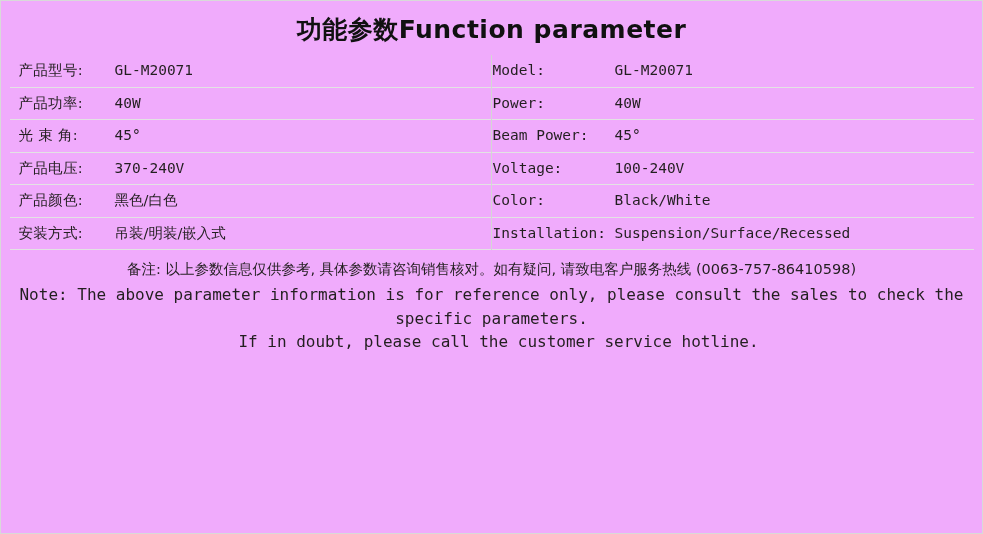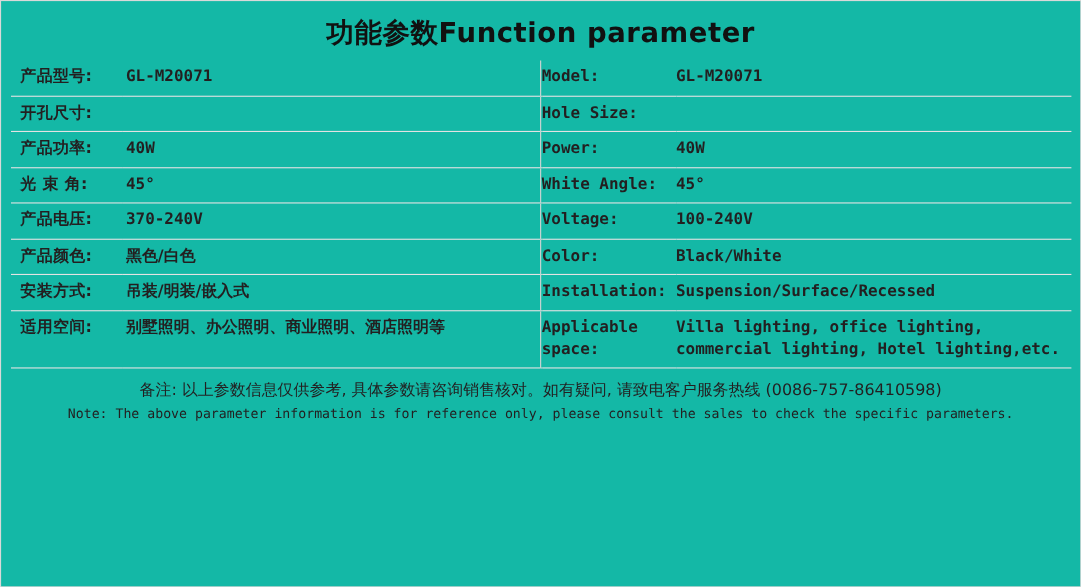--- a/index.html
+++ b/index.html
@@ -13,21 +13,21 @@
     font-family: "Liberation Sans", sans-serif;
     color: #231f20;
     overflow: hidden;
   }
   .page {
     position: relative;
     width: 983px;
     height: 534px;
     box-sizing: border-box;
     border: 1px solid #d9d9d9;
-    background: #14b8a6;
+    background: #f0abfc;
   }
   .title {
     text-align: center;
     font-family: "DejaVu Sans", sans-serif;
     font-size: 25px;
     font-weight: 700;
     letter-spacing: 0.5px;
     padding-top: 12px;
     padding-bottom: 9px;
     color: #111;
@@ -39,21 +39,20 @@
     table-layout: fixed;
   }
   .spec-table tr {
     border-bottom: 1px solid #e3e3e3;
   }
   .spec-table td {
     padding: 6px 0 6px 0;
     vertical-align: top;
     font-size: 14.5px;
     line-height: 1.35;
-    font-weight: bold;
   }
   .cn-label {
     width: 92px;
     padding-left: 9px !important;
     font-family: "DejaVu Sans", sans-serif;
     letter-spacing: 0.3px;
     white-space: nowrap;
   }
   .cn-value {
     width: 376px;
@@ -92,21 +91,21 @@
   .note-cn {
     text-align: center;
     font-family: "DejaVu Sans", sans-serif;
     font-size: 14.5px;
     padding: 4px 0 2px 0;
     color: #231f20;
   }
   .note-en {
     text-align: center;
     font-family: "DejaVu Sans Mono", monospace;
-    font-size: 12px;
+    font-size: 16px;
     line-height: 1.45;
     padding: 2px 6px 0 6px;
     color: #231f20;
   }
   .note-en .line2 {
     display: block;
     padding-left: 14px;
   }
 </style>
 </head>
@@ -121,42 +120,35 @@
 
       <tr>
         <td class="cn-label">产品型号:</td>
         <td class="cn-value">GL-M20071</td>
         <td class="divider-col"></td>
         <td class="en-label">Model:</td>
         <td class="en-value">GL-M20071</td>
       </tr>
 
 
-      <tr>
-        <td class="cn-label">开孔尺寸:</td>
-        <td class="cn-value"></td>
-        <td class="divider-col"></td>
-        <td class="en-label">Hole Size:</td>
-        <td class="en-value"></td>
-      </tr>
 
       <tr>
         <td class="cn-label">产品功率:</td>
         <td class="cn-value">40W</td>
         <td class="divider-col"></td>
         <td class="en-label">Power:</td>
         <td class="en-value">40W</td>
       </tr>
 
 
       <tr>
         <td class="cn-label">光 束 角:</td>
         <td class="cn-value">45°</td>
         <td class="divider-col"></td>
-        <td class="en-label">White Angle:</td>
+        <td class="en-label">Beam Power:</td>
         <td class="en-value">45°</td>
       </tr>
 
       <tr>
         <td class="cn-label">产品电压:</td>
         <td class="cn-value">370-240V</td>
         <td class="divider-col"></td>
         <td class="en-label">Voltage:</td>
         <td class="en-value">100-240V</td>
       </tr>
@@ -170,31 +162,25 @@
       </tr>
 
       <tr>
         <td class="cn-label">安装方式:</td>
         <td class="cn-value cjk">吊装/明装/嵌入式</td>
         <td class="divider-col"></td>
         <td class="en-label">Installation:</td>
         <td class="en-value">Suspension/Surface/Recessed</td>
       </tr>
 
-      <tr>
-        <td class="cn-label">适用空间:</td>
-        <td class="cn-value cjk">别墅照明、办公照明、商业照明、酒店照明等</td>
-        <td class="divider-col"></td>
-        <td class="en-label two-line">Applicable space:</td>
-        <td class="en-value two-line">Villa lighting, office lighting, commercial lighting, Hotel lighting,etc.</td>
-      </tr>
 
     </tbody>
   </table>
 
   <div class="notes">
-    <div class="note-cn">备注: 以上参数信息仅供参考, 具体参数请咨询销售核对。如有疑问, 请致电客户服务热线 (0086-757-86410598)</div>
+    <div class="note-cn">备注: 以上参数信息仅供参考, 具体参数请咨询销售核对。如有疑问, 请致电客户服务热线 (0063-757-86410598)</div>
     <div class="note-en">
       <span>Note: The above parameter information is for reference only, please consult the sales to check the specific parameters.</span>
+      <span class="line2">If in doubt, please call the customer service hotline.</span>
     </div>
   </div>
 
 </div>
 
 </body></html>

